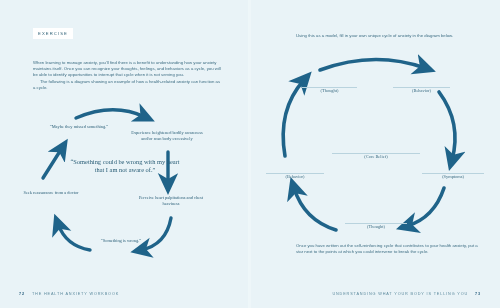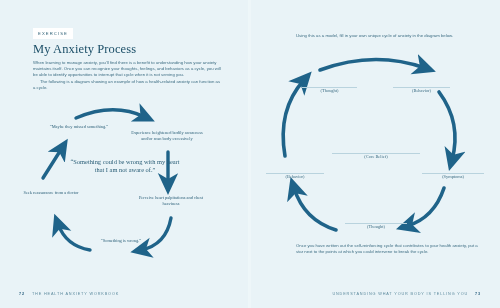--- a/index.html
+++ b/index.html
@@ -163,21 +163,20 @@
 </head>
 <body>
 
 <div id="page">
 
   <div class="page-half left-half"></div>
   <div class="page-half right-half"></div>
   <div class="gutter"></div>
 
   <div class="exercise-tag">EXERCISE</div>
-  <div class="page-title">My Anxiety Process</div>
 
   <div class="body-copy">
     <p>When learning to manage anxiety, you'll find there is a benefit to understanding how your anxiety maintains itself. Once you can recognize your thoughts, feelings, and behaviors as a cycle, you will be able to identify opportunities to interrupt that cycle when it is not serving you.</p>
     <p class="indent">The following is a diagram showing an example of how a health-related anxiety can function as a cycle.</p>
   </div>
 
   <div class="diagram-left">
     <svg class="arrows" width="232" height="165" viewBox="0 0 232 165">
       <defs>
         <marker id="ah" markerWidth="7" markerHeight="7" refX="3.2" refY="3" orient="auto">

